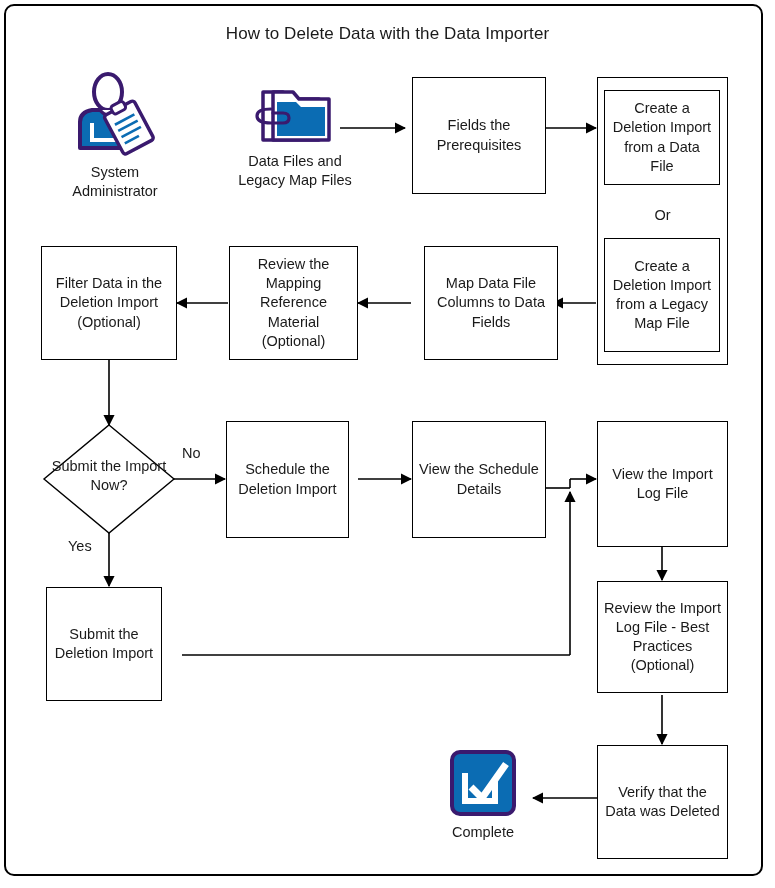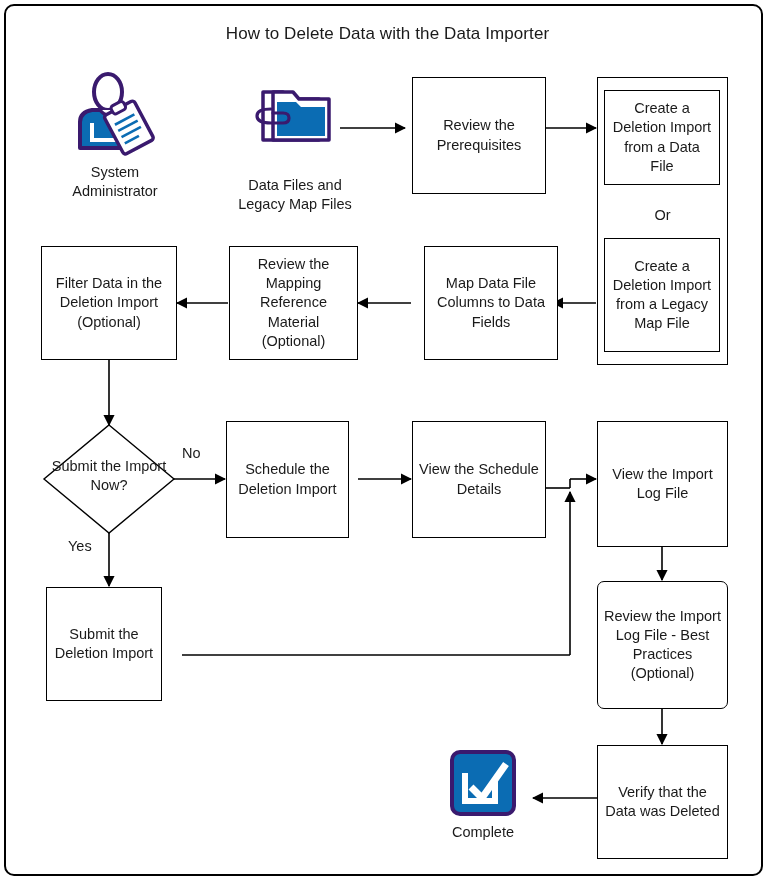--- a/index.html
+++ b/index.html
@@ -177,35 +177,35 @@
     <svg width="92" height="68" viewBox="0 0 92 68">
 
       <path d="M14 10 L34 10 L40 17 L70 17 L70 58 L14 58 Z" fill="#ffffff" stroke="#3a1a6e" stroke-width="3.5" stroke-linejoin="round"></path>
 
       <path d="M24 10 L44 10 L50 17 L80 17 L80 58 L24 58 Z" fill="#ffffff" stroke="#3a1a6e" stroke-width="3.5" stroke-linejoin="round"></path>
       <path d="M28 20 L47 20 L52 25 L76 25 L76 54 L28 54 Z" fill="#0b6cb3"></path>
 
       <path d="M22 27 Q8 27 8 34 Q8 41 22 41 L34 41 Q40 41 40 36 Q40 31 34 31 L24 31" fill="none" stroke="#3a1a6e" stroke-width="3.2" stroke-linecap="round"></path>
     </svg>
   </div>
-  <div class="icon-label" style="left:220px; top:152px; width:150px;margin-top:24px;">
+  <div class="icon-label" style="left:220px; top:152px; width:150px;">
     <div>Data Files and</div>
     <div>Legacy Map Files</div>
   </div>
 
   <div class="icon-wrap" style="left:449px; top:749px; width:68px; height:68px;">
     <svg width="68" height="68" viewBox="0 0 68 68">
       <rect x="3" y="3" width="62" height="62" rx="8" fill="#0b6cb3" stroke="#3a1a6e" stroke-width="4"></rect>
       <path d="M16 24 L16 52 L46 52 L46 30" fill="none" stroke="#ffffff" stroke-width="6" stroke-linejoin="miter"></path>
       <path d="M22 38 L33 49 L57 15" fill="none" stroke="#ffffff" stroke-width="7" stroke-linecap="butt" stroke-linejoin="miter"></path>
     </svg>
   </div>
   <div class="icon-label" style="left:408px; top:823px; width:150px;">Complete</div>
 
-  <div class="node" style="left:412px; top:77px; width:134px; height:117px;">Review the Prerequisites</div>
+  <div class="node" style="left:412px; top:77px; width:134px; height:117px;">Fields the Prerequisites</div>
 
   <div class="group-box" style="left:597px; top:77px; width:131px; height:288px;"></div>
 
   <div class="node" style="left:604px; top:90px; width:116px; height:95px;">Create a Deletion Import from a Data File</div>
 
   <div class="or-label" style="left:597px; top:207px; width:131px;">Or</div>
 
   <div class="node" style="left:604px; top:238px; width:116px; height:114px;">Create a Deletion Import from a Legacy Map File</div>
 
   <div class="node" style="left:424px; top:246px; width:134px; height:114px;">Map Data File Columns to Data Fields</div>
@@ -219,19 +219,19 @@
   <div class="edge-label" style="left:182px; top:445px;">No</div>
 
   <div class="edge-label" style="left:68px; top:538px;">Yes</div>
 
   <div class="node" style="left:226px; top:421px; width:123px; height:117px;">Schedule the Deletion Import</div>
 
   <div class="node" style="left:412px; top:421px; width:134px; height:117px;">View the Schedule Details</div>
 
   <div class="node" style="left:597px; top:421px; width:131px; height:126px;">View the Import Log File</div>
 
-  <div class="node" style="left:597px; top:581px; width:131px; height:128px;border-radius:7px;">Review the Import Log File - Best Practices (Optional)</div>
+  <div class="node" style="left:597px; top:581px; width:131px; height:112px;">Review the Import Log File - Best Practices (Optional)</div>
 
   <div class="node" style="left:46px; top:587px; width:116px; height:114px;">Submit the Deletion Import</div>
 
   <div class="node" style="left:597px; top:745px; width:131px; height:114px;">Verify that the Data was Deleted</div>
 
 </div>
 
 </body></html>

